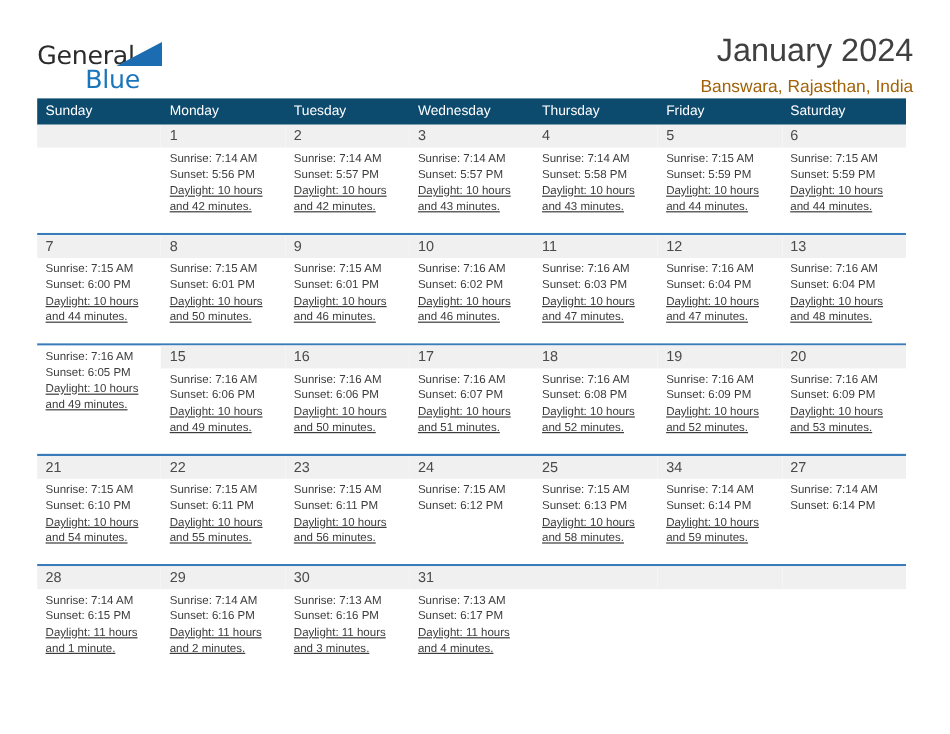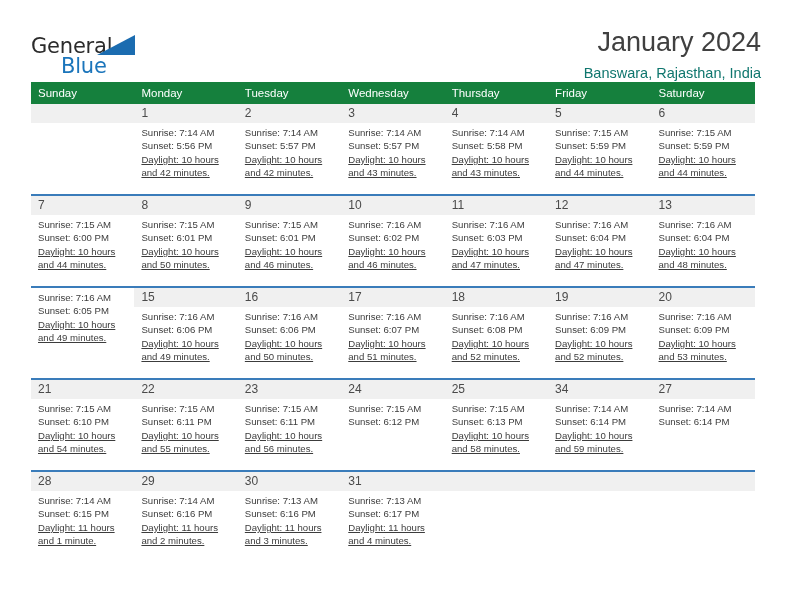--- a/index.html
+++ b/index.html
@@ -42,21 +42,21 @@
     position: absolute;
     left: 0;
     top: 8px;
     font-size: 21px;
     letter-spacing: -0.2px;
     color: #2b2b2b;
     font-family: "DejaVu Sans", sans-serif;
   }
   .brand-blue {
     position: absolute;
-    left: 30px;
+    left: 40px;
     top: 28px;
     font-size: 21px;
     letter-spacing: -0.2px;
     color: #1b75bb;
     font-family: "DejaVu Sans", sans-serif;
   }
   .brand-triangle {
     position: absolute;
     left: 66px;
     top: 9px;
@@ -72,34 +72,34 @@
     padding-top: 2px;
   }
   .cal-title {
     font-size: 27px;
     color: #404040;
     line-height: 1.05;
     white-space: nowrap;
   }
   .cal-subtitle {
     font-size: 14.5px;
-    color: #0f766e;
+    color: #a16207;
     margin-top: 9px;
     white-space: nowrap;
   }
 
   
   .calendar {
     margin-top: 8px;
     width: 724px;
   }
 
   .weekday-row {
     display: flex;
-    background: #15803d;
+    background: #0c4a6e;
   }
   .weekday-cell {
     flex: 1 1 0;
     color: #ffffff;
     font-size: 11.5px;
     padding: 5px 0 5px 7px;
     box-sizing: border-box;
   }
 
   .week-row {

